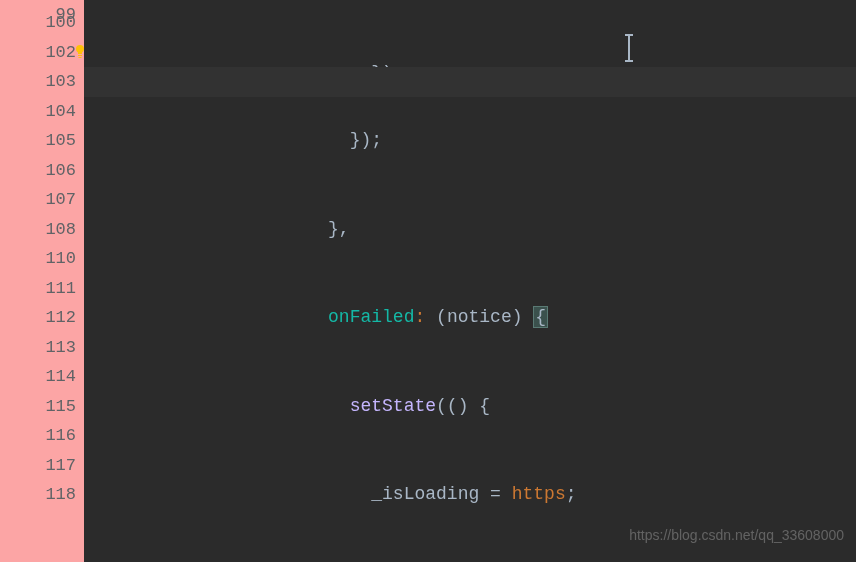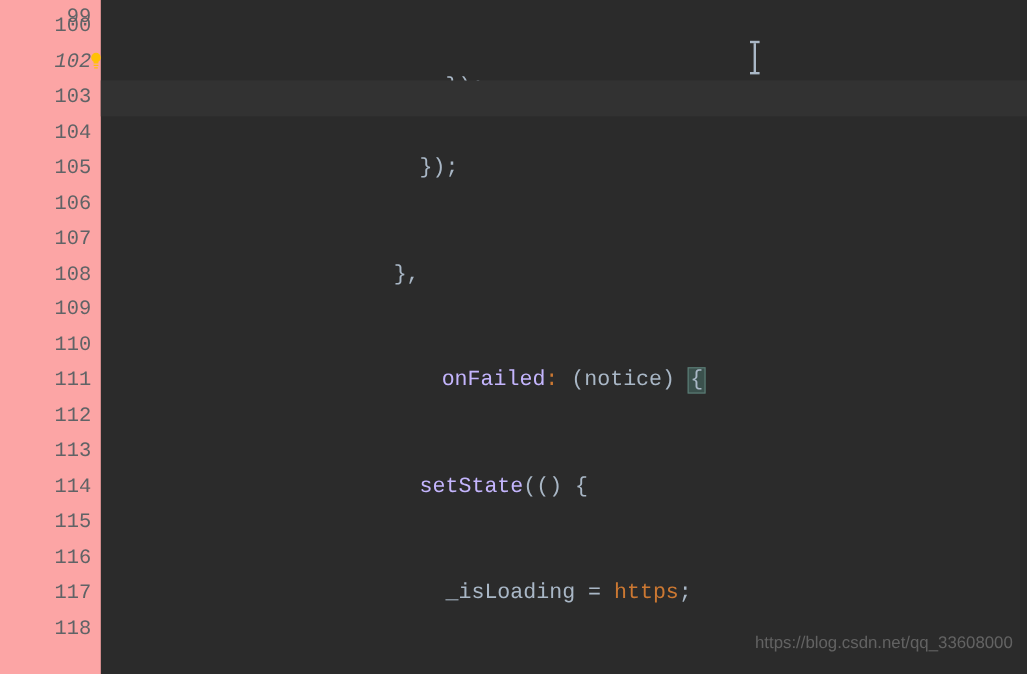--- a/index.html
+++ b/index.html
@@ -80,21 +80,21 @@
     .code-content {
       position: relative;
       z-index: 1;
     }
     .c-param { color: #a9b7c6; }
     .c-method { color: #c4b5fd; }
     .c-boolean { color: #cc7832; }
     .c-punct { color: #a9b7c6; }
     .c-colon { color: #cc7832; }
     .c-equals { color: #a9b7c6; }
-    .c-ident { color: #c4b5fd; margin-left: 40px; }
+    .c-ident { color: #14b8a6; }
     .c-field { color: #a9b7c6; }
     
     .bracket-hl {
       background: #3b514d;
       border: 1px solid #5a7a74;
       padding: 0 1px;
     }
     
     .text-cursor {
       position: absolute;
@@ -133,35 +133,34 @@
       opacity: 0.6;
     }
   </style>
 </head>
 <body>
 
 <div class="editor">
   <div class="gutter">
     <div class="gutter-cut"><span class="line-number">99</span></div>
     <div class="gutter-line"><span class="line-number">100</span></div>
-    <div class="gutter-line" style="position:relative;font-style:italic;">
+    <div class="gutter-line" style="position:relative;">
       <span class="line-number">102</span>
       <span class="bulb-icon">
         <svg width="16" height="16" viewBox="0 0 16 16">
             <path fill="#ffc107" d="M8 1a4 4 0 0 0-4 4c0 1.5.8 2.8 2 3.5V10h4V8.5c1.2-.7 2-2 2-3.5a4 4 0 0 0-4-4zM6 11h4v1H6zm.5 2h3v1h-3z"></path>
           </svg>
       </span>
     </div>
     <div class="gutter-line"><span class="line-number">103</span></div>
     <div class="gutter-line"><span class="line-number">104</span></div>
     <div class="gutter-line"><span class="line-number">105</span></div>
     <div class="gutter-line"><span class="line-number">106</span></div>
     <div class="gutter-line"><span class="line-number">107</span></div>
     <div class="gutter-line"><span class="line-number">108</span></div>
-    <div class="gutter-line"><span class="line-number">109</span></div>
     <div class="gutter-line"><span class="line-number">110</span></div>
     <div class="gutter-line"><span class="line-number">111</span></div>
     <div class="gutter-line"><span class="line-number">112</span></div>
     <div class="gutter-line"><span class="line-number">113</span></div>
     <div class="gutter-line"><span class="line-number">114</span></div>
     <div class="gutter-line"><span class="line-number">115</span></div>
     <div class="gutter-line"><span class="line-number">116</span></div>
     <div class="gutter-line"><span class="line-number">117</span></div>
     <div class="gutter-line"><span class="line-number">118</span></div>
   </div>

